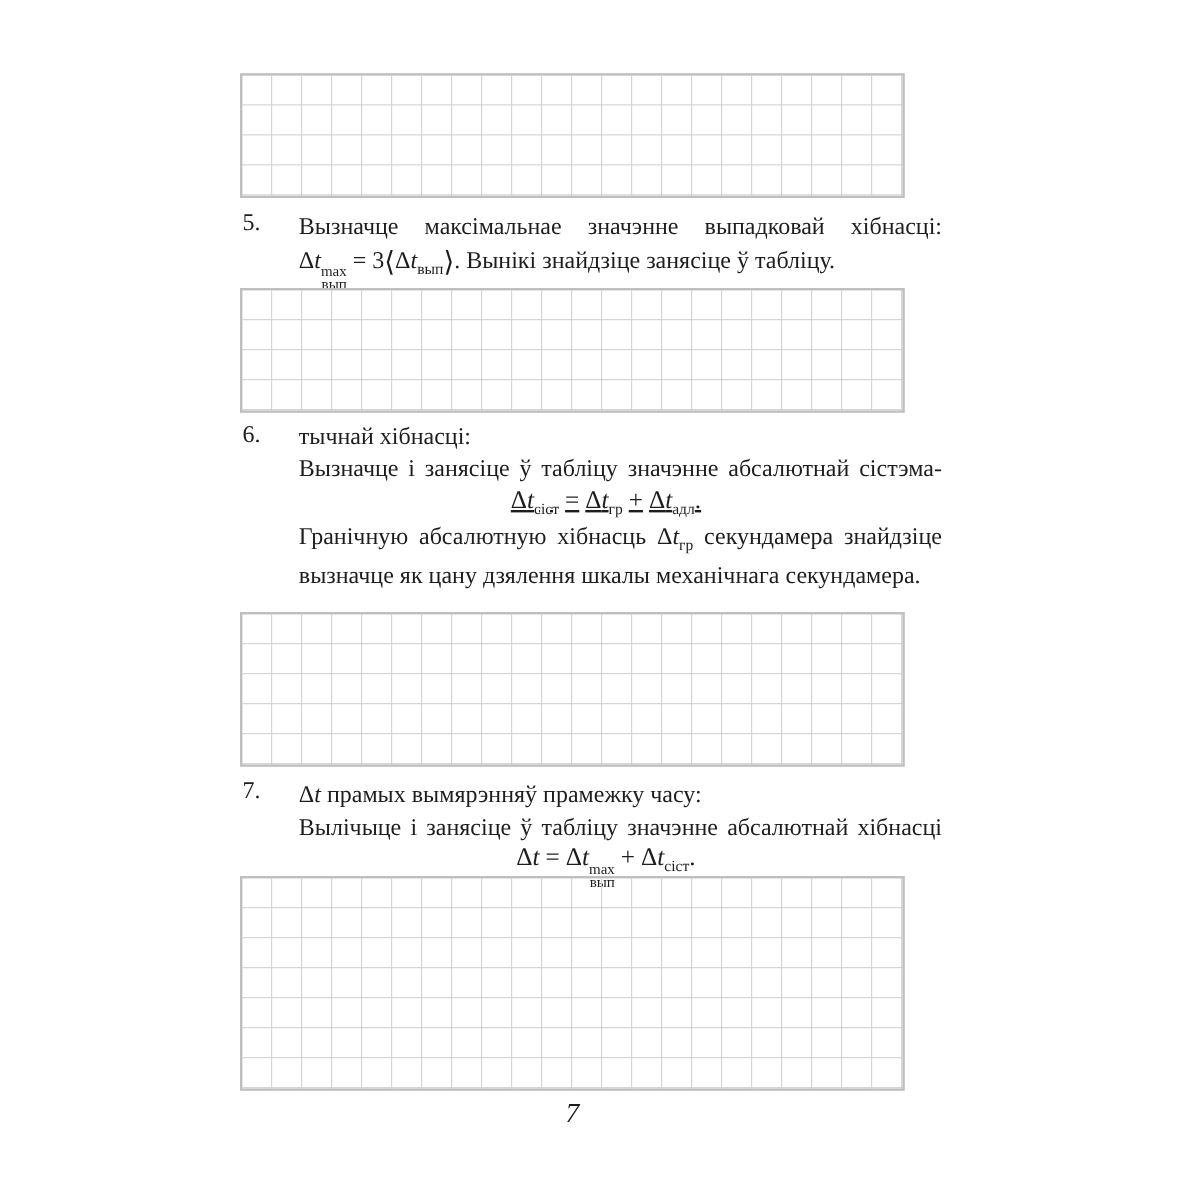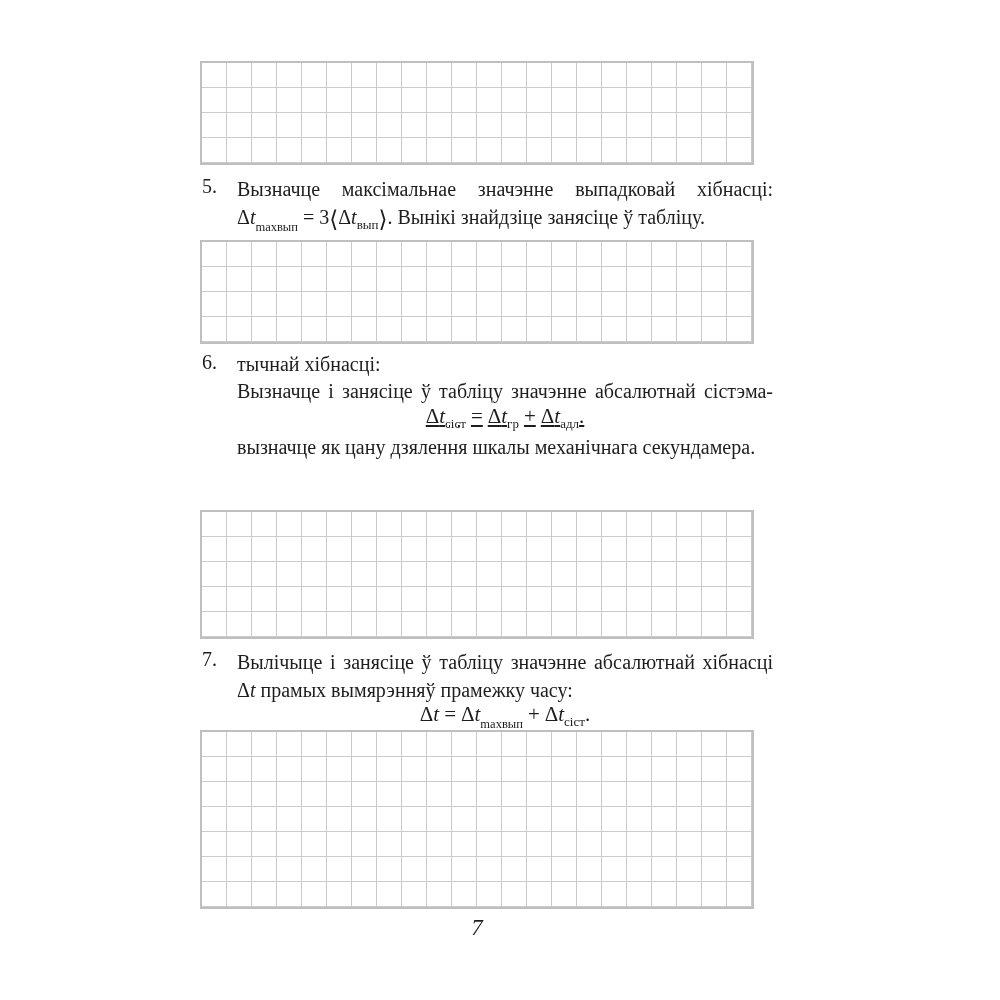--- a/index.html
+++ b/index.html
@@ -22,36 +22,36 @@
     background-size:25px 25px;
     background-position:-1px -1px;
   }
   .grid-1{top:61px;height:104px;}
   .grid-2{top:240px;height:104px;}
   .grid-3{top:510px;height:129px;}
   .grid-4{top:730px;height:179px;}
 
   .item{position:absolute;left:202px;width:571px;font-size:20px;}
   .item .num{position:absolute;left:0;top:0;}
-  .item .lines{margin-left:35px;width:536px;}
+  .item .lines{margin-left:47px;width:536px;}
   .lh27{line-height:27px;}
   .lh26{line-height:26px;}
   .lh28{line-height:28px;}
   .jline{text-align:justify;text-align-last:justify;}
   .line{display:block;}
 
   .formula-block{
     position:absolute;left:237px;width:536px;
     text-align:center;font-size:21px;line-height:30px;
   }
   .it{font-style:italic;}
   .sub{font-size:13px;vertical-align:-5px;font-style:normal;}
   .op{margin:0 5px;}
   .supsub{
-    display:inline-flex;flex-direction:row;align-items:center;
+    display:inline-flex;flex-direction:column;align-items:flex-end;
     font-size:12.5px;line-height:11px;vertical-align:-7px;font-style:normal;
   }
   .ang{font-family:"DejaVu Sans",sans-serif;font-size:23px;vertical-align:-3px;}
   .pagenum{
     position:absolute;left:200px;top:913px;width:554px;
     text-align:center;font-size:23px;font-style:italic;line-height:30px;
   }
 </style>
 </head>
 <body>
@@ -79,31 +79,32 @@
     <div class="lines lh27">
       <span class="line">тычнай хібнасці:</span>
       <span class="line jline">Вызначце і занясіце ў табліцу значэнне абсалютнай сістэма-</span>
     </div>
   </div>
 
   <div class="formula-block" style="top:401px;text-decoration:underline;"><span>Δ</span><span class="it">t</span><span class="sub">сіст</span><span class="op">=</span><span>Δ</span><span class="it">t</span><span class="sub">гр</span><span class="op">+</span><span>Δ</span><span class="it">t</span><span class="sub">адл</span><span>.</span></div>
 
   <div class="item" style="top:434px;">
     <div class="lines lh26">
+      <span class="line jline"><span>Гранічную абсалютную хібнасць </span><span>Δ</span><span class="it">t</span><span class="sub">гр</span><span> секундамера знайдзіце</span></span>
       <span class="line">вызначце як цану дзялення шкалы механічнага секундамера.</span>
     </div>
   </div>
 
   <div class="grid grid-3"></div>
 
   <div class="item" style="top:648px;">
     <span class="num">7.</span>
     <div class="lines lh28">
+      <span class="line"><span>Δ</span><span class="it">t</span><span> прамых вымярэнняў прамежку часу:</span></span>
       <span class="line jline">Вылічыце і занясіце ў табліцу значэнне абсалютнай хібнасці</span>
-      <span class="line"><span>Δ</span><span class="it">t</span><span> прамых вымярэнняў прамежку часу:</span></span>
     </div>
   </div>
 
   <div class="formula-block" style="top:699px;"><span>Δ</span><span class="it">t</span><span class="op">=</span><span>Δ</span><span class="it">t</span><span class="supsub">
         <span>max</span>
         <span>вып</span>
       </span><span class="op">+</span><span>Δ</span><span class="it">t</span><span class="sub">сіст</span><span>.</span></div>
 
   <div class="grid grid-4"></div>
 

